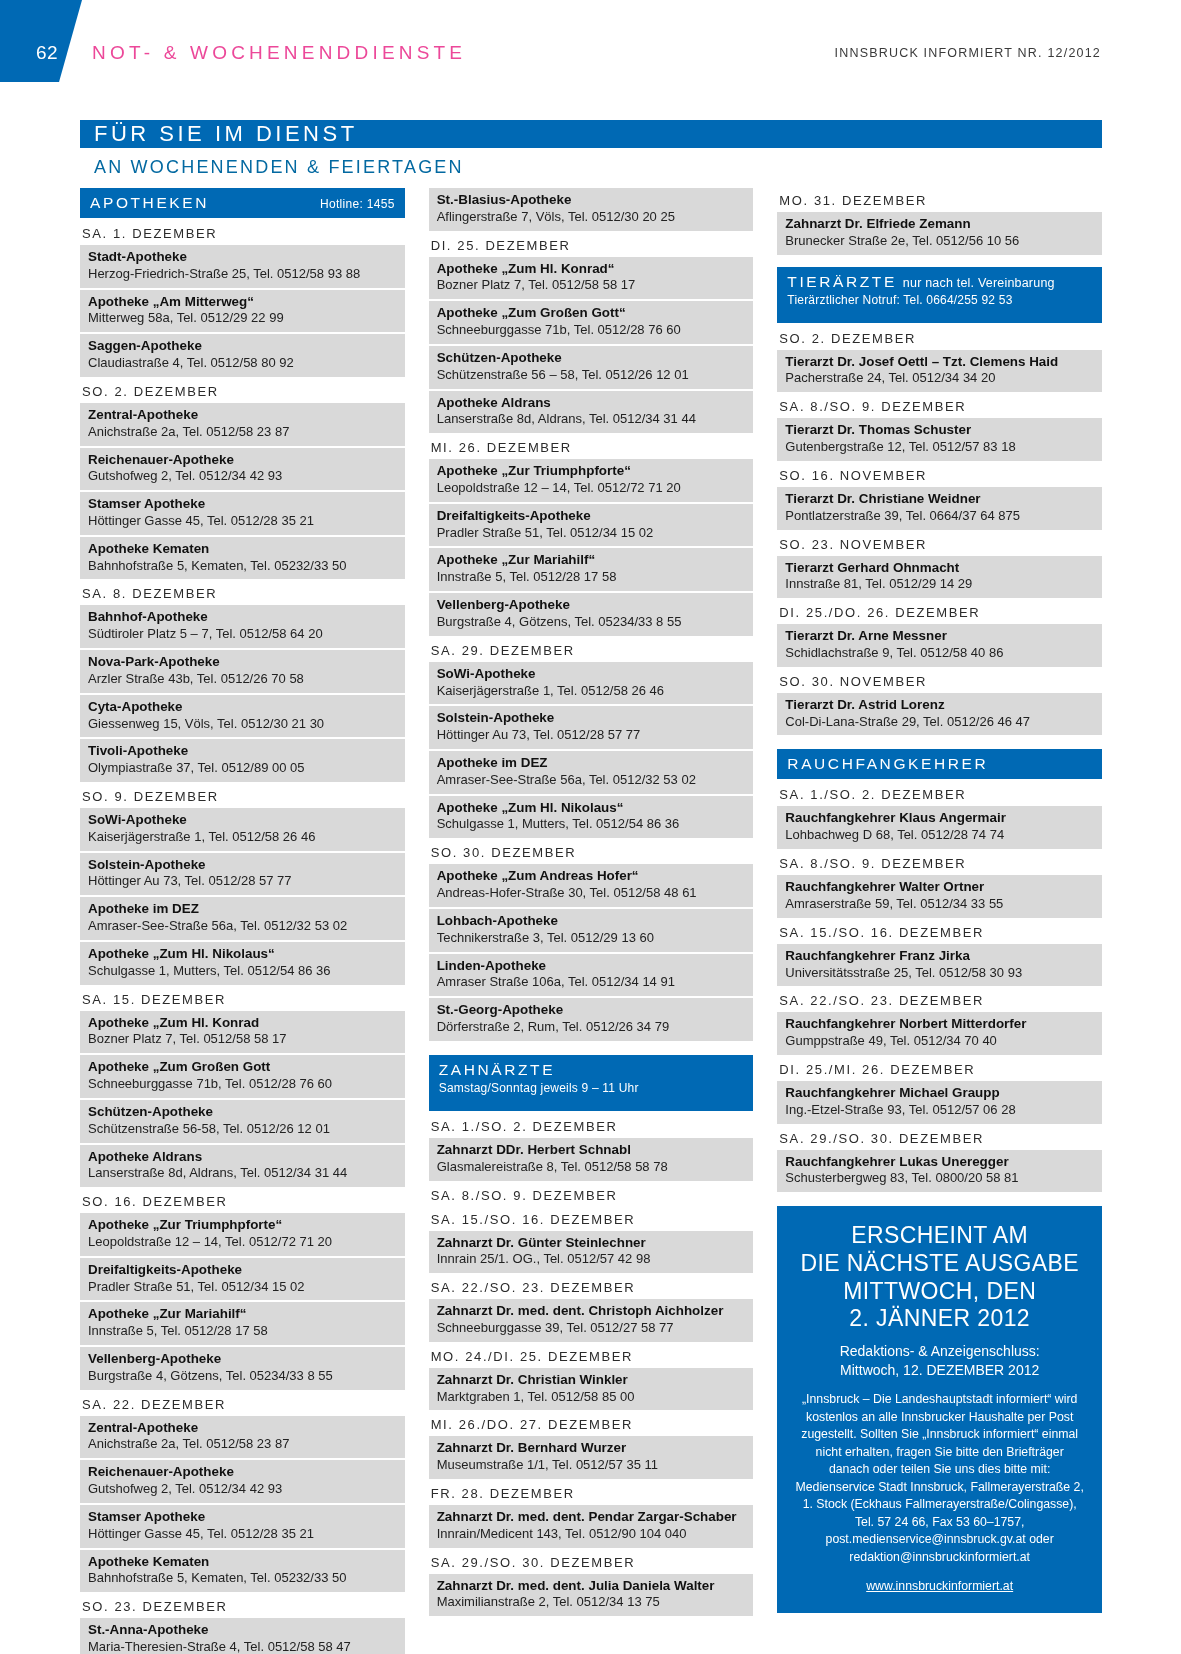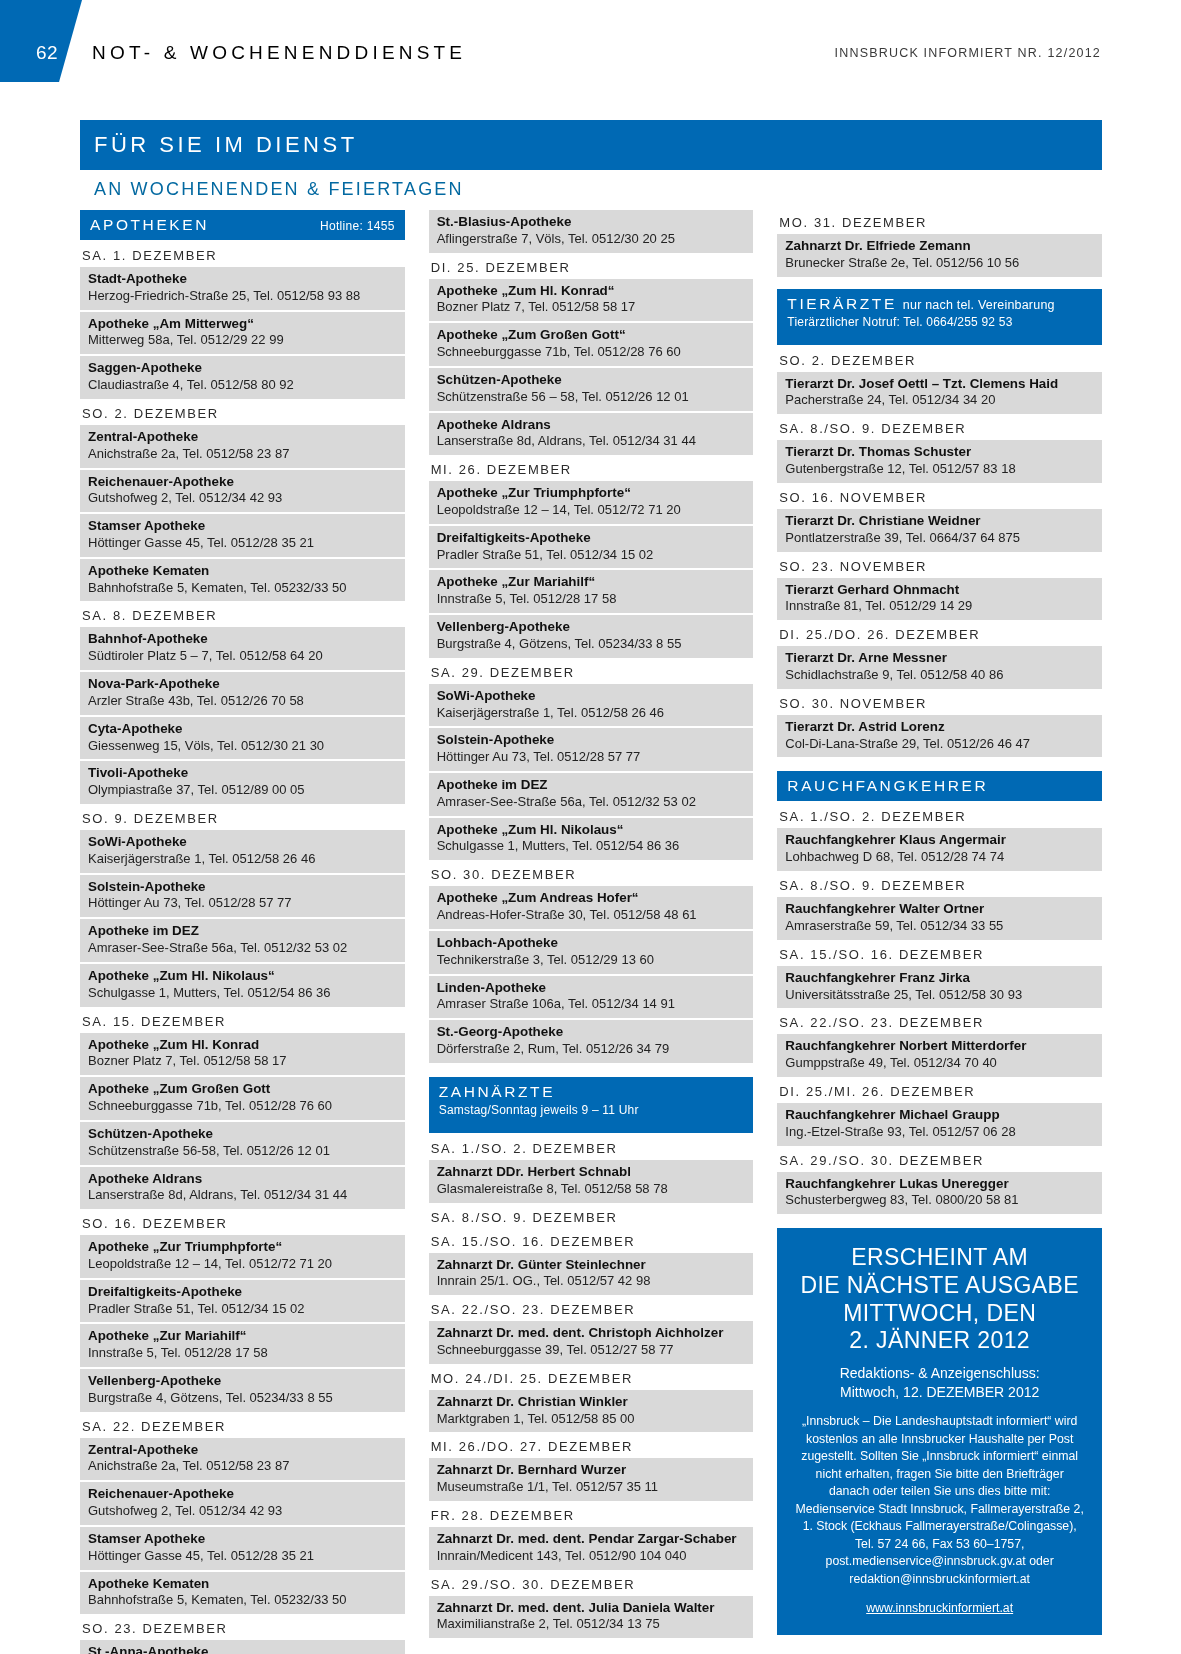--- a/index.html
+++ b/index.html
@@ -30,40 +30,40 @@
     left: 36px; top: 42px;
     color: #ffffff;
     font-size: 19px;
     letter-spacing: 0.5px;
   }
   .header-title {
     position: absolute;
     left: 92px; top: 42px;
     font-size: 19px;
     letter-spacing: 4.2px;
-    color: #000000;
+    color: #ec4899;
   }
   .header-right {
     position: absolute;
     right: 80px; top: 46px;
     font-size: 12.5px;
     letter-spacing: 1.2px;
     color: #3a3a3a;
   }
   
   .content {
     position: absolute;
     left: 80px;
     top: 120px;
     width: 1022px;
   }
   .main-band {
     background: #0069b4;
     color: #fff;
-    height: 50px;
+    height: 28px;
     display: flex;
     align-items: center;
     padding-left: 14px;
     font-size: 22px;
     letter-spacing: 3.5px;
   }
   .sub-band {
     padding: 9px 0 8px 14px;
     font-size: 18px;
     letter-spacing: 2.2px;

